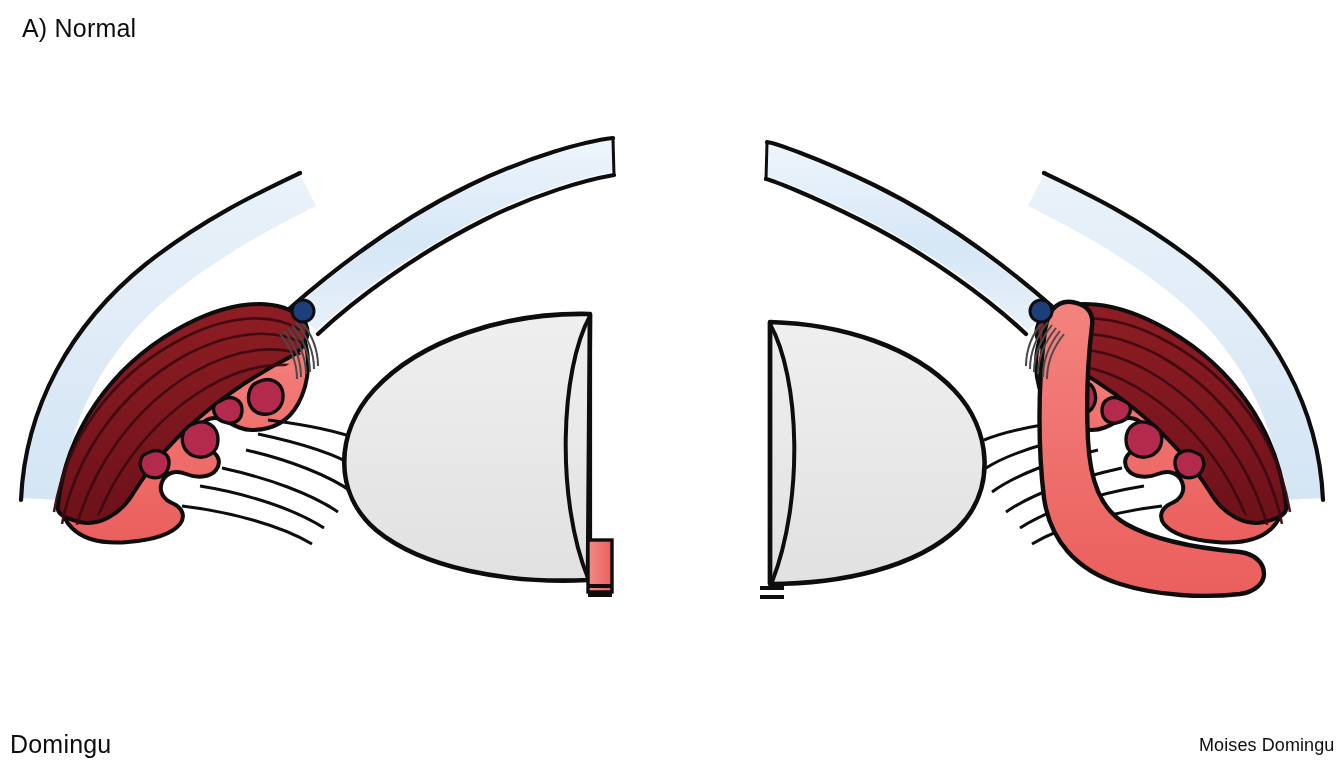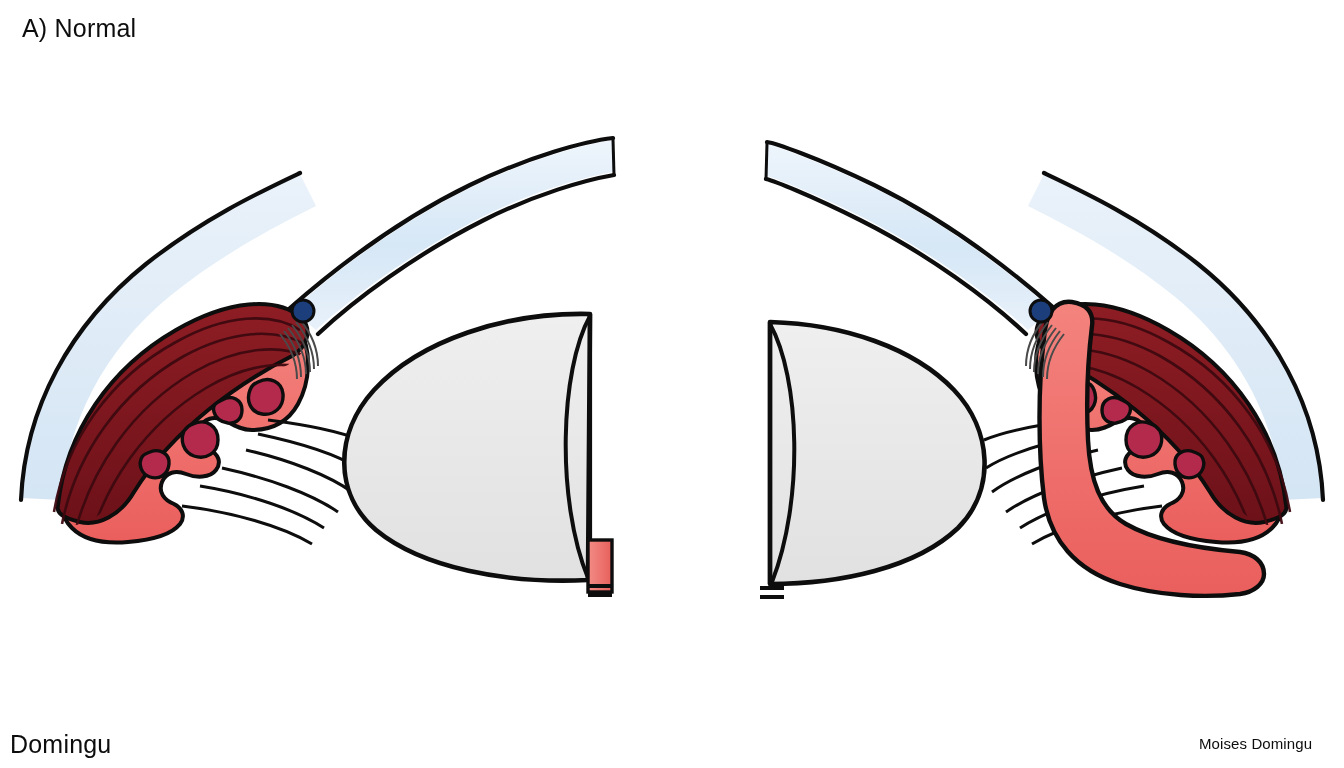--- a/index.html
+++ b/index.html
@@ -35,21 +35,21 @@
   }
   #brand-label {
     left: 10px;
     top: 730px;
     font-size: 25px;
     letter-spacing: 0.2px;
   }
   #credit-label {
     left: 1199px;
     top: 735px;
-    font-size: 15px;
+    font-size: 18px;
     letter-spacing: 0.1px;
   }
   #eye-canvas {
     position: absolute;
     left: 0; top: 0;
     width: 1344px;
     height: 768px;
     display: block;
   }
 </style>

